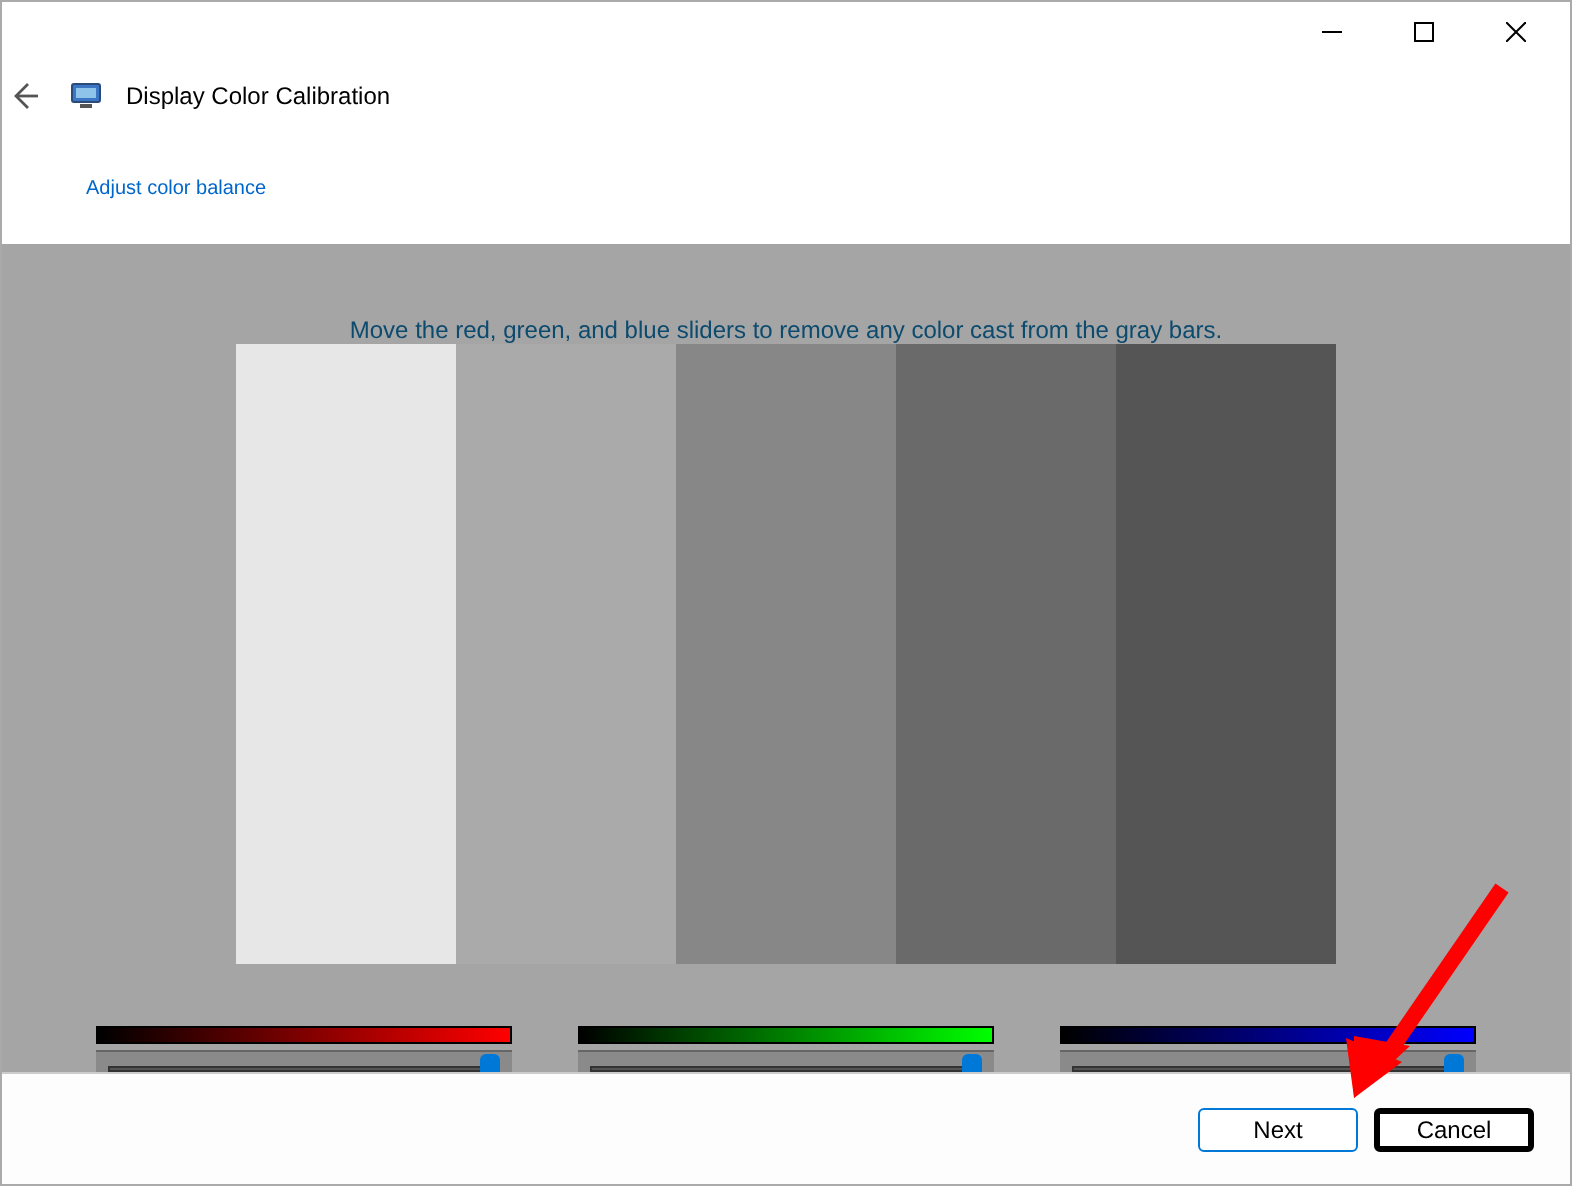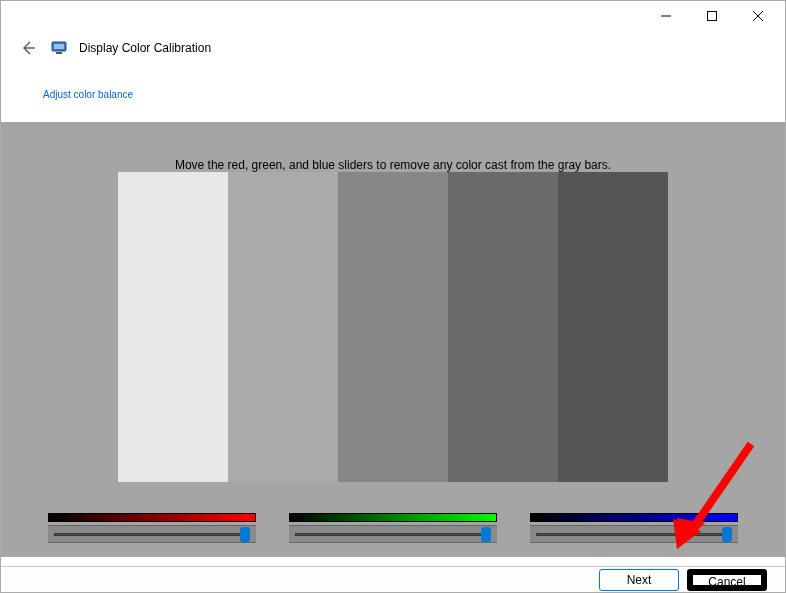--- a/index.html
+++ b/index.html
@@ -29,21 +29,21 @@
       justify-content: center;
       cursor: default;
     }
     .win-btn svg { display: block; }
 
     
     .header {
       height: 34px;
       display: flex;
       align-items: center;
-      padding: 0 16px;
+      padding: 0 0;
       gap: 12px;
     }
     .back-btn {
       width: 22px;
       height: 22px;
       display: flex;
       align-items: center;
       justify-content: center;
     }
     .app-icon {
@@ -66,21 +66,21 @@
     
     .main-area {
       background: #a5a5a5;
       height: 435px;
       padding-top: 36px;
       position: relative;
     }
     .instruction {
       text-align: center;
       font-size: 12px;
-      color: #000000;
+      color: #0c4a6e;
     }
 
     
     .gray-bars {
       display: flex;
       justify-content: center;
       gap: 0;
       margin: 0 auto;
       width: 550px;
       height: 310px;
@@ -133,36 +133,36 @@
       border-radius: 3px;
       transform: translateX(-50%);
     }
 
     
     .footer {
       position: absolute;
       bottom: 0;
       left: 0;
       right: 0;
-      height: 26px;
+      height: 56px;
       background: #fdfdfd;
       border-top: 1px solid #ccc;
       display: flex;
       justify-content: flex-end;
       align-items: center;
       padding-right: 18px;
       gap: 8px;
     }
     .btn {
       width: 80px;
       height: 22px;
       font-size: 12px;
       font-family: inherit;
       background: #fff;
-      border: 6px solid #000000;
+      border: 3px solid #000000;
       border-radius: 3px;
       cursor: default;
     }
     .btn.primary {
       border: 1px solid #0078d7;
     }
 
     
     .red-arrow {
       position: absolute;

